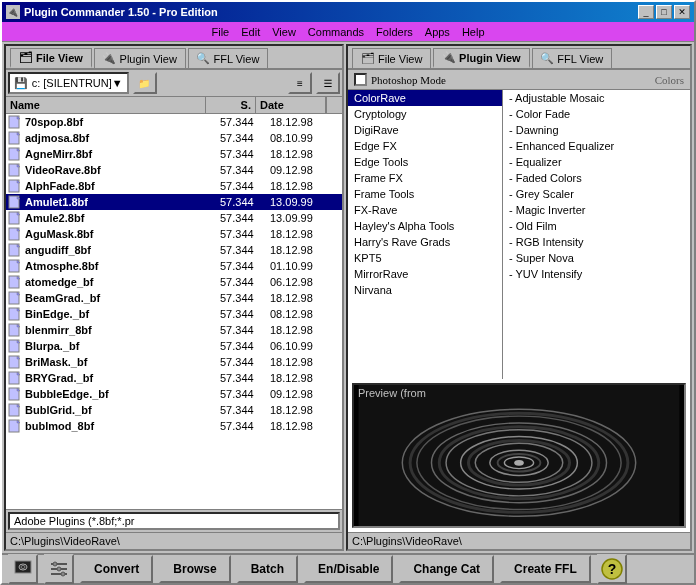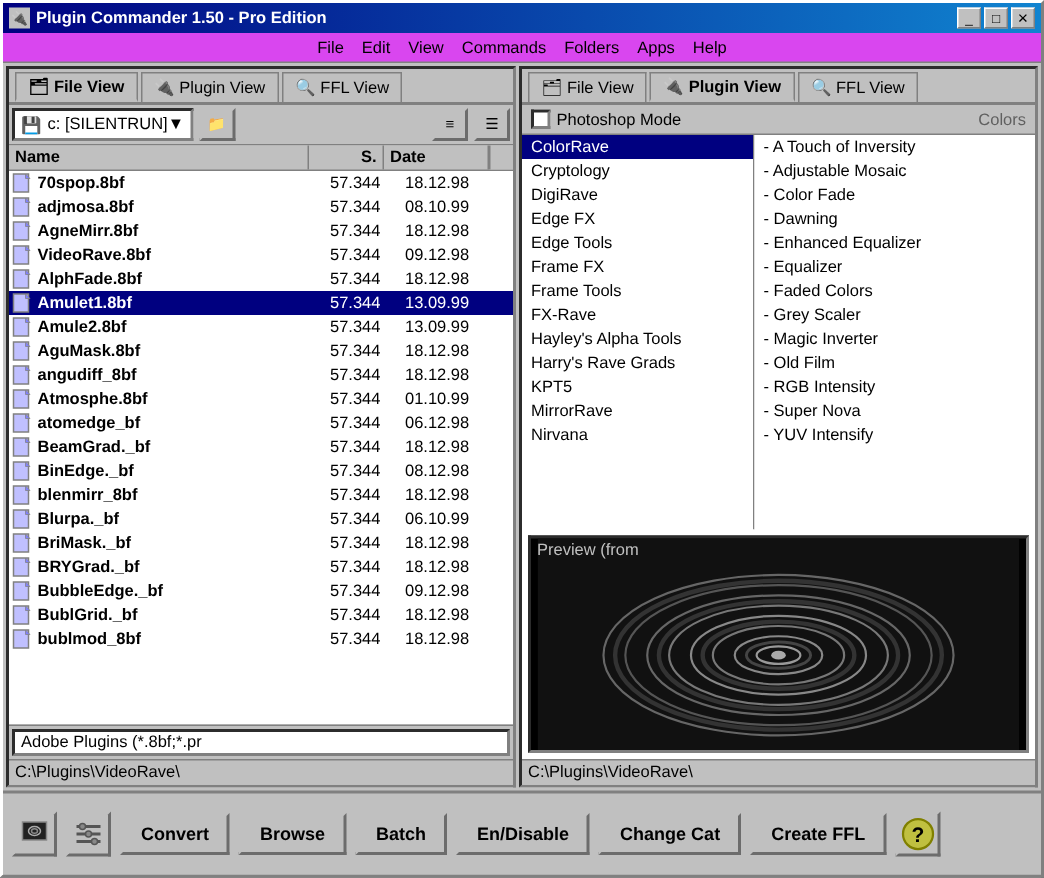--- a/index.html
+++ b/index.html
@@ -263,32 +263,33 @@
 
     
     .photoshop-mode {
       display: flex;
       align-items: center;
       padding: 3px 6px;
       gap: 4px;
       flex-shrink: 0;
       background: #c0c0c0;
       border-bottom: 1px solid #808080;
+      font-family: Liberation Serif, serif;
     }
 
     
     .bottom-bar {
       display: flex;
       align-items: center;
       padding: 4px 6px;
       background: #c0c0c0;
       border-top: 2px solid #808080;
       gap: 6px;
       flex-shrink: 0;
-      height: 56px;
+      height: 30px;
     }
 
     .bottom-icon {
       width: 30px;
       height: 30px;
       border: 2px outset #c0c0c0;
       background: #c0c0c0;
       display: flex;
       align-items: center;
       justify-content: center;
@@ -702,21 +703,20 @@
               <div class="plugin-item">Frame Tools</div>
               <div class="plugin-item">FX-Rave</div>
               <div class="plugin-item">Hayley's Alpha Tools</div>
               <div class="plugin-item">Harry's Rave Grads</div>
               <div class="plugin-item">KPT5</div>
               <div class="plugin-item">MirrorRave</div>
               <div class="plugin-item">Nirvana</div>
             </div>
 
           <div class="effect-list" id="effect-list">
-              <div class="effect-item">- A Touch of Inversity</div>
               <div class="effect-item">- Adjustable Mosaic</div>
               <div class="effect-item">- Color Fade</div>
               <div class="effect-item">- Dawning</div>
               <div class="effect-item">- Enhanced Equalizer</div>
               <div class="effect-item">- Equalizer</div>
               <div class="effect-item">- Faded Colors</div>
               <div class="effect-item">- Grey Scaler</div>
               <div class="effect-item">- Magic Inverter</div>
               <div class="effect-item">- Old Film</div>
               <div class="effect-item">- RGB Intensity</div>

